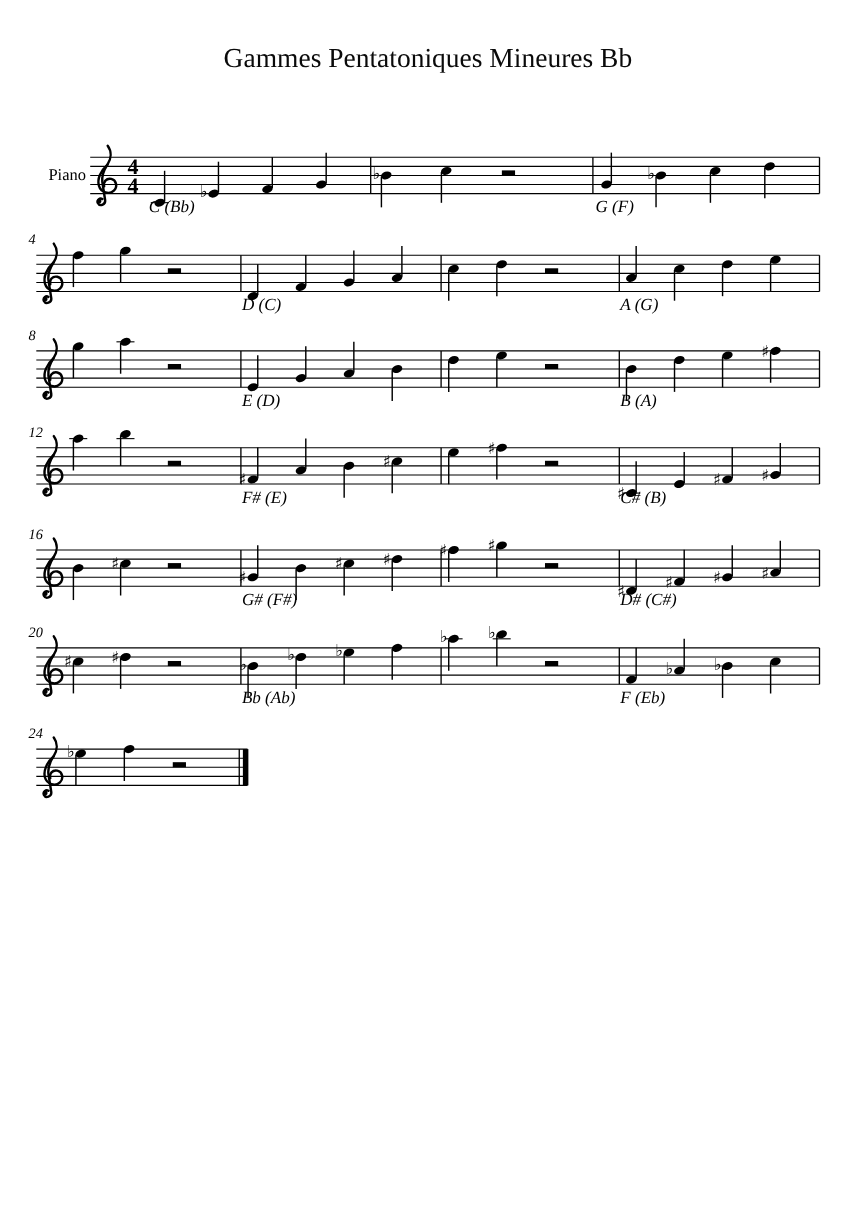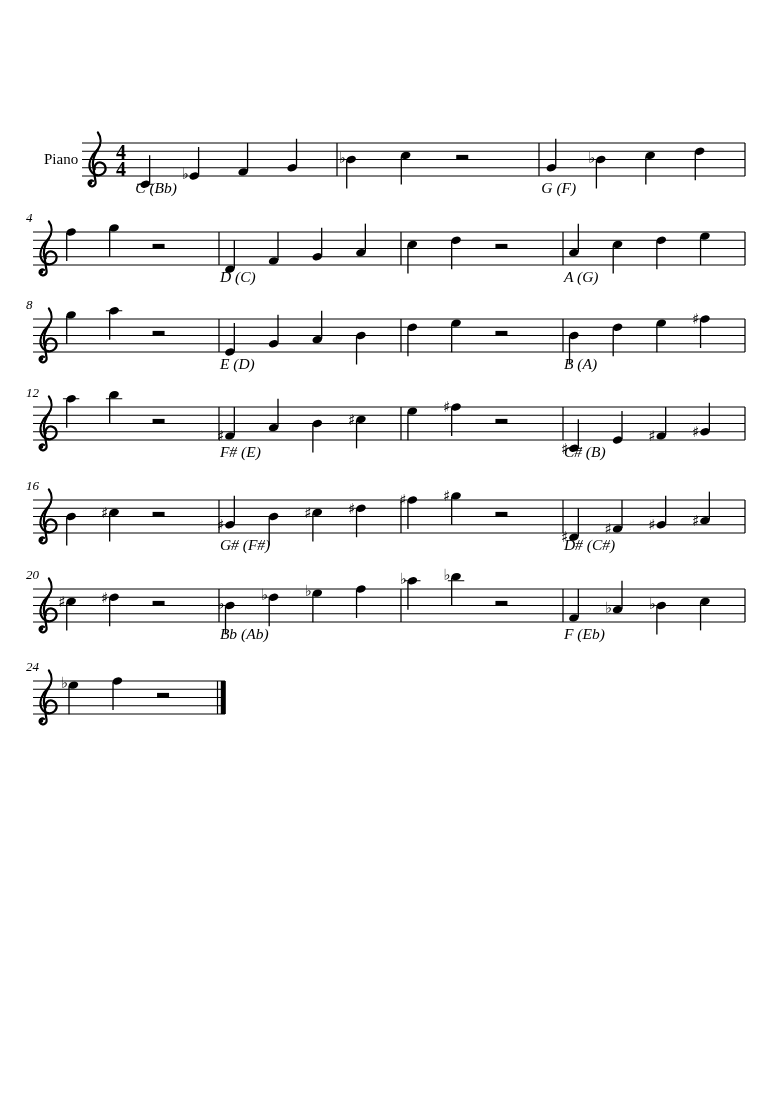--- a/index.html
+++ b/index.html
@@ -14,20 +14,21 @@
   .instr{font-size:15px}
   .tsig{font-size:20px;font-weight:bold}
   .mnum{font-size:13px;font-style:italic}
   .slabel{font-size:15.5px;font-style:italic}
   .acc{font-family:"DejaVu Sans",sans-serif;font-size:15px}
 </style>
 </head>
 <body>
 
 <div class="page">
+  <h1 class="title">Gammes Pentatoniques Mineures Bb</h1>
   <div id="score" class="score">
       <svg width="778" height="112" viewBox="0 0 778 112" style="top: 95px;">
         <line x1="82" y1="45" x2="745" y2="45" stroke="#000000" stroke-width="1"></line>
         <line x1="82" y1="53.25" x2="745" y2="53.25" stroke="#000000" stroke-width="1"></line>
         <line x1="82" y1="61.5" x2="745" y2="61.5" stroke="#000000" stroke-width="1"></line>
         <line x1="82" y1="69.75" x2="745" y2="69.75" stroke="#000000" stroke-width="1"></line>
         <line x1="82" y1="78" x2="745" y2="78" stroke="#000000" stroke-width="1"></line>
         <g transform="translate(87,45)">
           <path d="M10.9,-10.5 C14.6,-5.4 14.3,1.2 10.7,6.6 C7,12.2 5.4,16.6 6,22.4 L8.6,39 C9.1,43.2 3.6,45 1.9,41.6 C0.7,38.9 3.8,36.4 6,37.9" fill="none" stroke="#000000" stroke-width="2.2" stroke-linecap="round"></path>
           <path d="M10.7,6.6 C4.4,12.4 1.2,19.8 2.9,25.8 C4.7,32 12.3,34.3 16.5,30.3 C20.3,26.6 18.6,20.5 14.1,19.6 C9.7,18.7 6.6,22.5 7.7,26.4" fill="none" stroke="#000000" stroke-width="2.2" stroke-linecap="round"></path>

